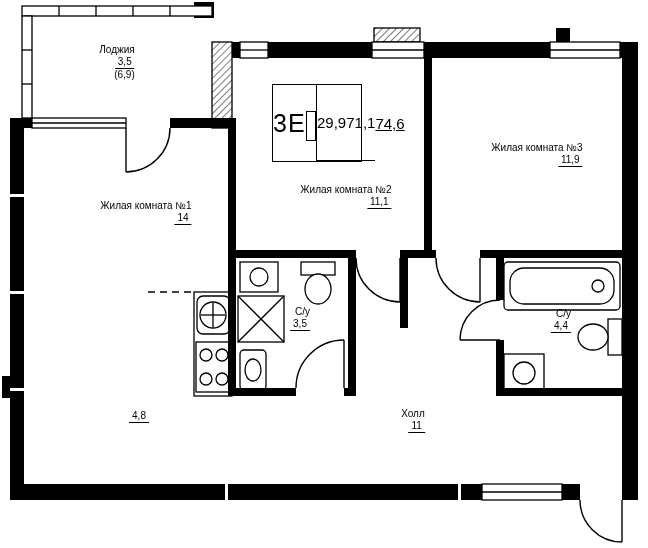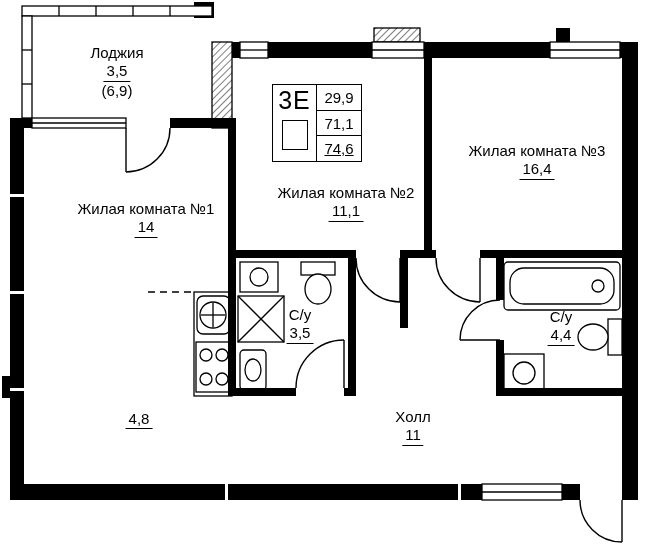--- a/index.html
+++ b/index.html
@@ -1,27 +1,27 @@
 <!DOCTYPE html>
 <html><head>
 <meta charset="utf-8">
 <style>
   * { margin:0; padding:0; box-sizing:border-box; }
   html,body { background:#fff; font-family:"Liberation Sans", sans-serif; }
   .plan-wrap { position:relative; width:648px; height:548px; background:#fff; overflow:hidden; }
   .plan-wrap svg { position:absolute; left:0; top:0; }
-  .room-label { position:absolute; transform:translateX(-50%); text-align:center;
-                font-size:15px; line-height:1.22; color:#000; white-space:nowrap; }
+  .room-label { position:absolute; transform:translateX(-50%); text-align:right;
+                font-size:10px; line-height:1.22; color:#000; white-space:nowrap; }
   .room-label .area { display:inline-block; border-bottom:1.2px solid #000; padding:0 3px; }
   .infobox { position:absolute; left:272px; top:84px; width:90px; height:78px;
              border:1.7px solid #000; background:#fff; display:flex; }
-  .ib-left { width:44px; border-right:1.7px solid #000; display:flex; flex-direction:column; align-items:center;text-align:right; }
+  .ib-left { width:44px; border-right:1.7px solid #000; display:flex; flex-direction:row; align-items:center;text-align:right; }
   .ib-type { font-size:25px; margin-top:1px; letter-spacing:1px; }
   .ib-minibox { width:26px; height:30px; border:1.3px solid #000; margin-top:5px; }
-  .ib-right { flex:1; display:flex; flex-direction:column; }
+  .ib-right { flex:1; display:flex; flex-direction:row; }
   .ib-row { flex:1; display:flex; align-items:center; justify-content:center;
             font-size:15px; border-bottom:1.7px solid #000; }
   .ib-row:last-child { border-bottom:none;text-decoration:underline; }
 </style>
 </head>
 <body>
 
 <div class="plan-wrap">
 
   <svg width="648" height="548" viewBox="0 0 648 548">
@@ -209,21 +209,21 @@
     <div><span class="area">14</span></div>
   </div>
 
   <div class="room-label" style="left:346px;top:184px">
     <div>Жилая комната №2</div>
     <div><span class="area">11,1</span></div>
   </div>
 
   <div class="room-label" style="left:537px;top:142px">
     <div>Жилая комната №3</div>
-    <div><span class="area">16,4</span></div>
+    <div><span class="area">11,9</span></div>
   </div>
 
   <div class="room-label" style="left:300px;top:306px">
     <div>С/у</div>
     <div><span class="area">3,5</span></div>
   </div>
 
   <div class="room-label" style="left:561px;top:308px">
     <div>С/у</div>
     <div><span class="area">4,4</span></div>

